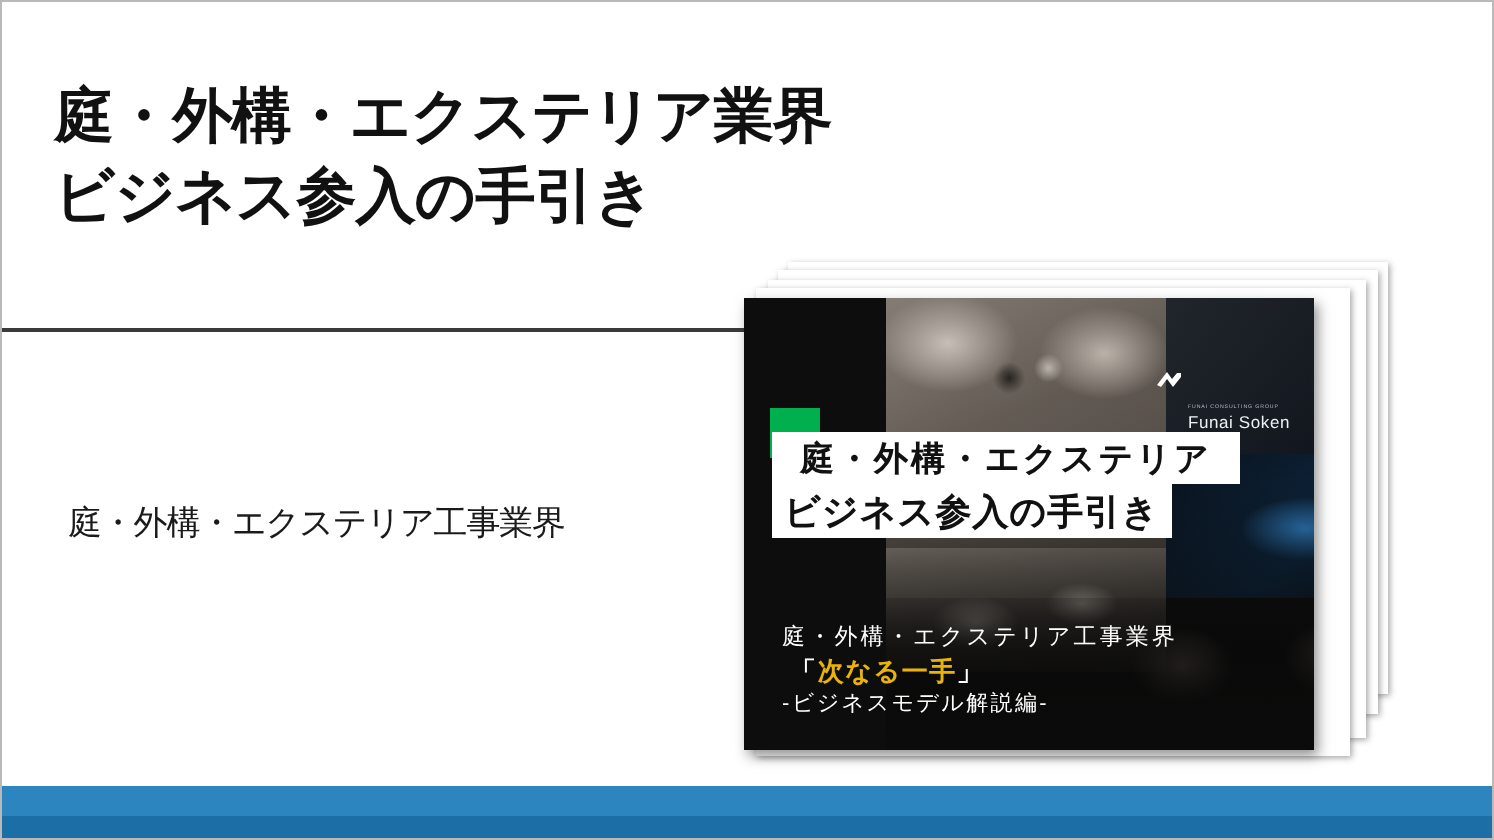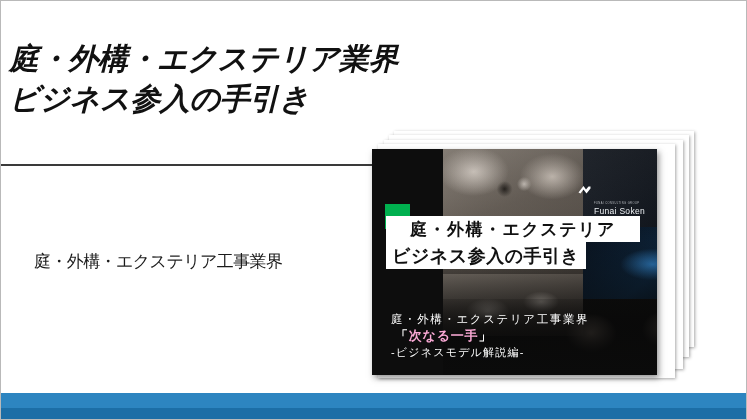--- a/index.html
+++ b/index.html
@@ -17,24 +17,23 @@
     height: 420px;
     background: #ffffff;
     overflow: hidden;
     box-sizing: border-box;
     border: 1px solid #b9b9b9;
   }
 
   
   .title-block {
     position: absolute;
-    left: 8px;
+    left: 26px;
     top: 38px;
     width: 520px;
-    font-style: italic;
   }
   .title-line {
     font-size: 30px;
     font-weight: bold;
     line-height: 1.33;
     letter-spacing: -0.4px;
     color: #111111;
     white-space: nowrap;
   }
 
@@ -180,21 +179,21 @@
     color: #111111;
     font-weight: bold;
     white-space: nowrap;
     display: flex;
     align-items: center;
   }
   .cover-title-1 {
     left: 14px;
     top: 67px;
     height: 26px;
-    padding: 0 24px;
+    padding: 0 14px;
     font-size: 17px;
     letter-spacing: 1.5px;
   }
   .cover-title-2 {
     left: 14px;
     top: 93px;
     height: 27px;
     padding: 0 6px;
     font-size: 18px;
     letter-spacing: 0.5px;
@@ -239,21 +238,21 @@
     white-space: nowrap;
   }
   .foot-line-2 {
     font-size: 13px;
     font-weight: bold;
     color: #ffffff;
     letter-spacing: 0.8px;
     white-space: nowrap;
     margin-left: 4px;
   }
-  .foot-line-2 .hl { color: #f9a8d4; }
+  .foot-line-2 .hl { color: #eab308; }
   .foot-line-3 {
     font-size: 11px;
     color: #ffffff;
     letter-spacing: 1.2px;
     white-space: nowrap;
   }
 </style>
 </head>
 <body>
 

